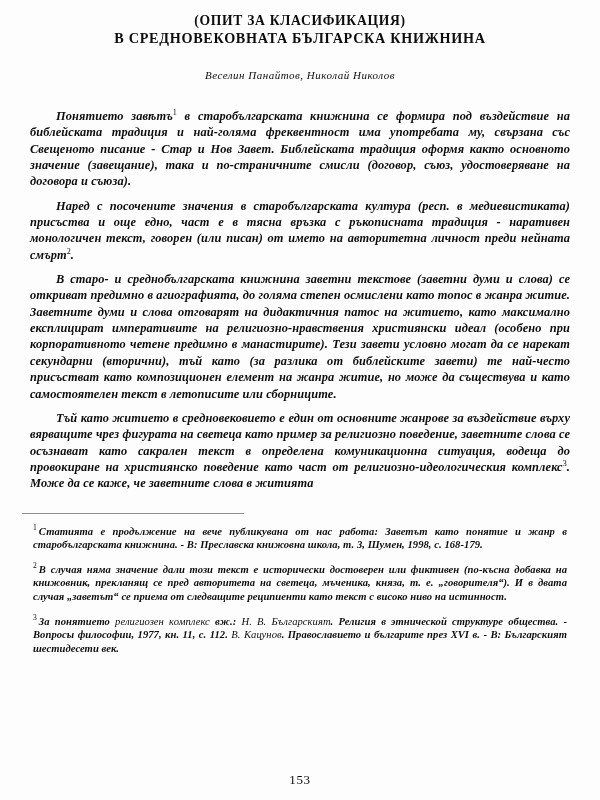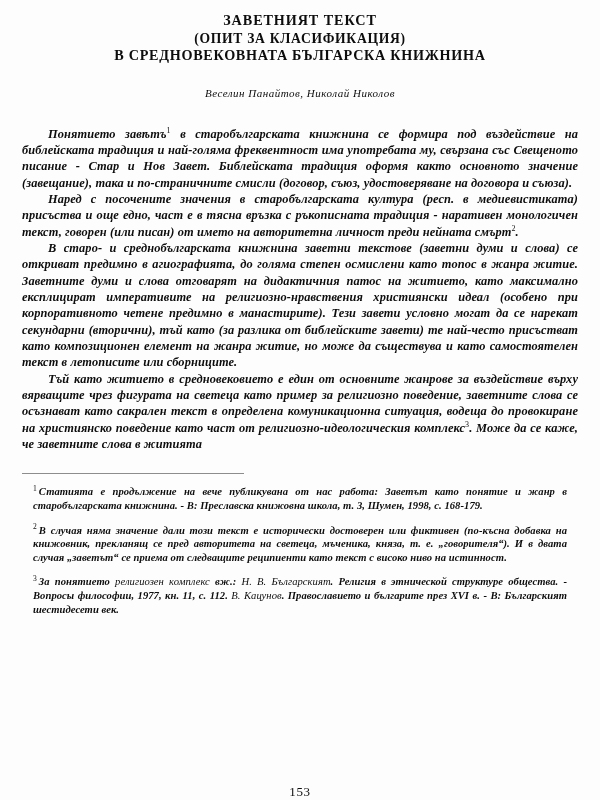--- a/index.html
+++ b/index.html
@@ -56,21 +56,21 @@
     margin-top: 27px;
     font-size: 12.4px;
     line-height: 16.35px;
     text-align: justify;
     text-justify: inter-word;
     font-style: italic;
     font-weight: bold;
     letter-spacing: 0.1px;
   }
   .body-text p {
-    margin: 0;
+    margin: 8px;
     text-indent: 26px;
     font-family: Liberation Serif, serif;
   }
   .body-text p + p { margin-top: 0; }
 
   b.strong { font-weight: bold; font-style: italic; }
   i.emph   { font-style: italic; font-weight: bold; }
 
   sup.fn {
     font-size: 8px;
@@ -112,34 +112,33 @@
   .footnotes .fn-ital {
     font-style: italic;
     font-weight: normal;
   }
 
   
   .page-number {
     position: absolute;
     left: 0;
     right: 0;
-    bottom: 0;
+    bottom: 12px;
     text-align: center;
     font-size: 13px;
     font-weight: normal;
     letter-spacing: 0.6px;
   }
 </style>
 </head>
 <body>
 
 <div class="page">
 
   <div class="title-block">
-    <div class="title-line l1">ЗАВЕТНИЯТ ТЕКСТ</div>
     <div class="title-line l3">(ОПИТ ЗА КЛАСИФИКАЦИЯ)</div>
     <div class="title-line l2">В СРЕДНОВЕКОВНАТА БЪЛГАРСКА КНИЖНИНА</div>
   </div>
 
   <div class="authors">Веселин Панайтов, Николай Николов</div>
 
   <div class="body-text" id="body-text">
       <p><span>Понятието </span><b class="strong">завѣтъ</b><sup class="fn">1</sup><span> в старобългарската книжнина се формира под въздействие на библейската традиция и най-голяма фреквентност има употребата му, свързана със Свещеното писание - Стар и Нов Завет. Библейската традиция оформя както основното значение (завещание), така и по-страничните смисли (договор, съюз, удостоверяване на договора и съюза).</span></p>
       <p><span>Наред с посочените значения в старобългарската култура (респ. в медиевистиката) присъства и още едно, част е в тясна връзка с ръкописната традиция - наративен монологичен текст, говорен (или писан) от името на авторитетна личност преди нейната смърт</span><sup class="fn">2</sup><span>.</span></p>
       <p><span>В старо- и среднобългарската книжнина заветни текстове (заветни думи и слова) се откриват предимно в агиографията, до голяма степен осмислени като </span><b class="strong">топос</b><span> в жанра житие. Заветните думи и слова отговарят на дидактичния патос на житието, като максимално експлицират императивите на религиозно-нравствения християнски идеал (особено при корпоративното четене предимно в манастирите). Тези завети условно могат да се нарекат </span><i class="emph">секундарни</i><span> (вторични), тъй като (за разлика от библейските завети) те най-често присъстват като композиционен елемент на жанра житие, но може да съществува и като самостоятелен текст в летописите или сборниците.</span></p>

